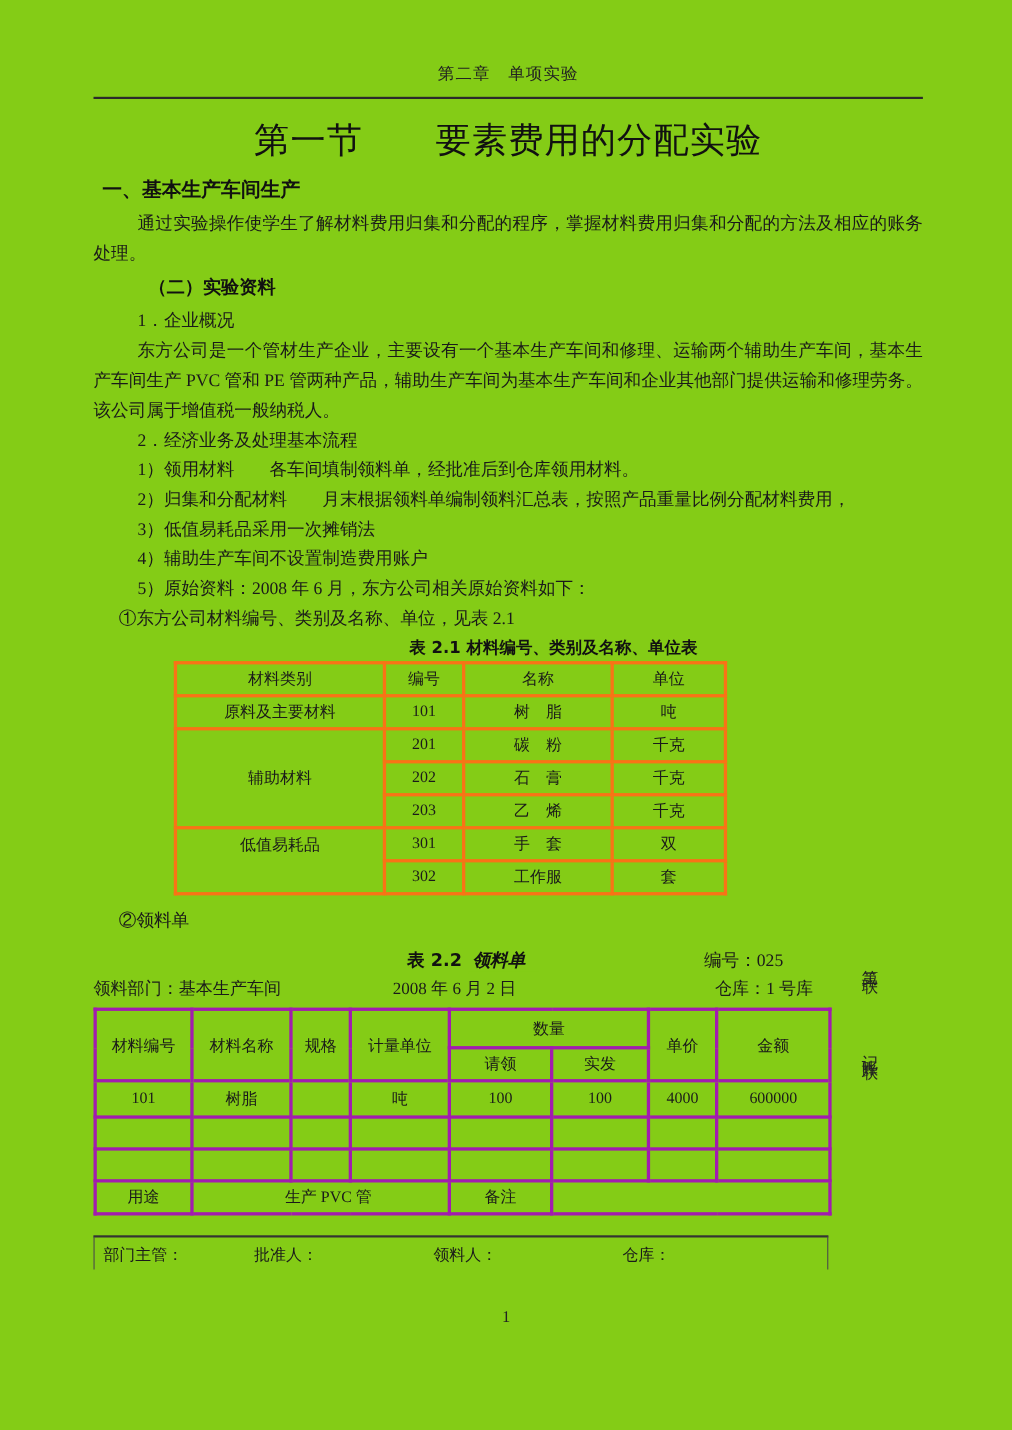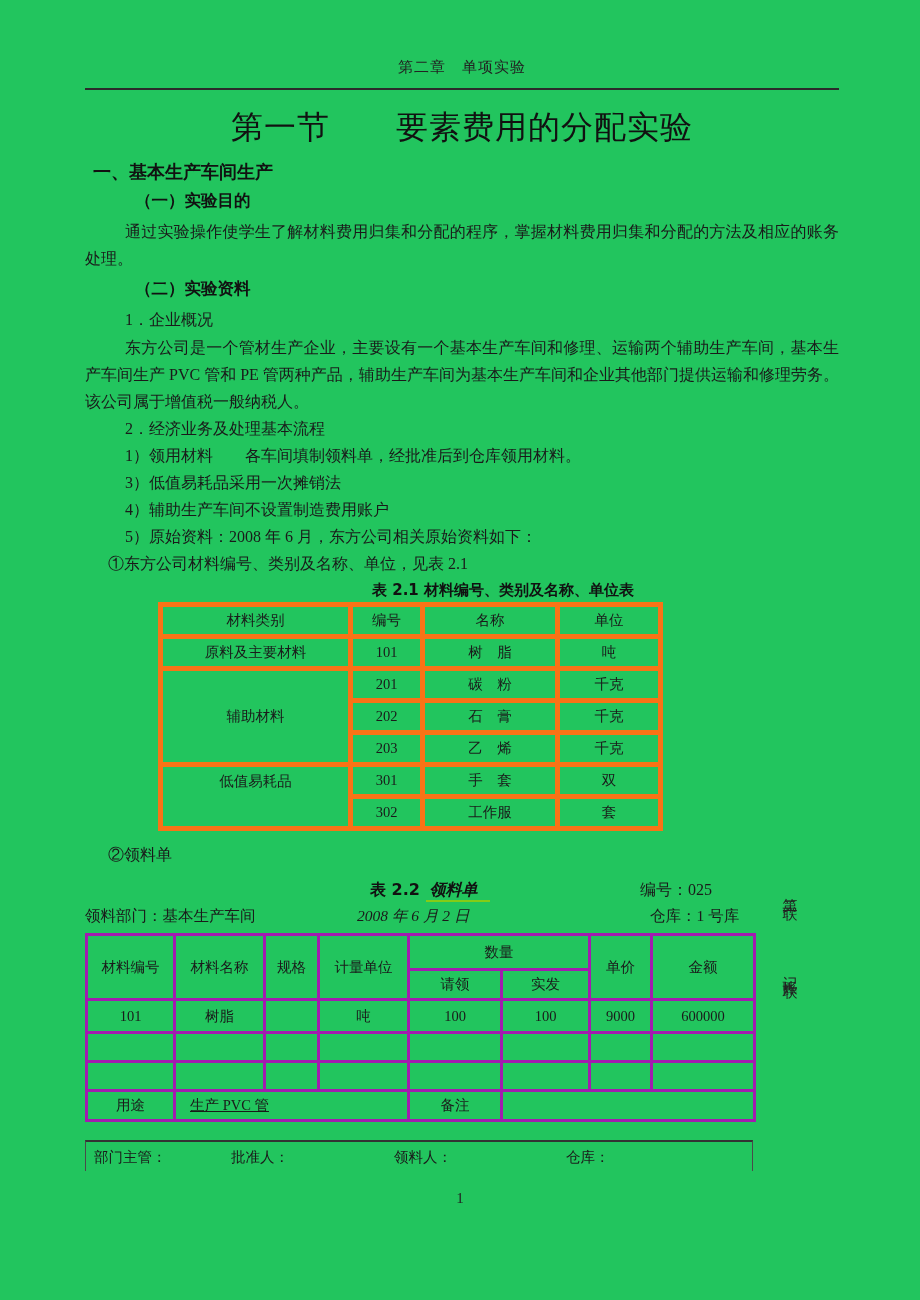--- a/index.html
+++ b/index.html
@@ -1,21 +1,21 @@
 <!DOCTYPE html>
 <html><head>
 <meta charset="utf-8">
 <style>
   html,body{margin:0;padding:0;}
   body{background:#e8e8e8;}
   .page{
     position:relative;
     width:920px;height:1300px;
     margin:0 auto;
-    background:#22c55e;
+    background:#84cc16;
     font-family:"Liberation Serif","DejaVu Serif",serif;
     color:#1a1a1a;
     overflow:hidden;
   }
   .content{position:absolute;left:85px;top:58px;width:754px;}
 
   .doc-header{
     text-align:center;font-size:15px;letter-spacing:1px;
     padding-bottom:11px;border-bottom:2px solid #2b2b2b;color:#222;
   }
@@ -39,55 +39,55 @@
   .t21cap{
     width:500px;margin:3px 0 2px 168px;text-align:center;
     font-family:"DejaVu Sans","Liberation Sans",sans-serif;
     font-weight:bold;font-size:15px;color:#111;
   }
   table.t21{
     border-collapse:collapse;margin-left:73px;width:500px;
     font-size:14.5px;table-layout:fixed;
   }
   table.t21 td{
-    border:5px solid #f97316;text-align:center;vertical-align:middle;
+    border:3px solid #f97316;text-align:center;vertical-align:middle;
     height:27px;padding:0;
   }
   table.t21 td.cat-top{vertical-align:top;padding-top:5px;}
 
   
   .t22block{margin-top:12px;position:relative;width:754px;}
   .t22capline{position:relative;height:26px;font-size:16px;}
   .t22cap{
     position:absolute;left:285px;top:0;
     font-family:"DejaVu Sans","Liberation Sans",sans-serif;font-weight:bold;color:#111;
   }
   .t22cap .uline{border-bottom:2px solid #84cc16;padding:0 12px 1px 4px;font-style:italic;}
   .t22num{position:absolute;left:555px;top:0;}
   .t22info{position:relative;height:27px;font-size:15.5px;}
   .t22info .dept{position:absolute;left:0;}
-  .t22info .date{position:absolute;left:272px;font-style:italic;}
+  .t22info .date{position:absolute;left:272px;}
   .t22info .wh{position:absolute;left:565px;}
 
   table.t22{
     border-collapse:collapse;width:668px;table-layout:fixed;
     font-size:14.5px;border-top:2px solid #222;
   }
   table.t22 td{
     border:3px solid #a21caf;text-align:center;vertical-align:middle;padding:0;
   }
   table.t22 tr.hrow1 td{height:32px;}
   table.t22 tr.hrow2 td{height:27px;border-bottom:2px solid #222;}
   table.t22 td.hspan{border-bottom:2px solid #222;}
   table.t22 tr.drow td{height:30px;}
   table.t22 tr.erow td{height:26px;}
   table.t22 tr.urow td{height:27px;}
   table.t22 td.thick-top{border-top:3px solid #222;}
   table.t22 td.left-lab{text-align:center;}
-  table.t22 td.usage-val{text-align:left;padding-left:14px;text-decoration:underline;}
+  table.t22 td.usage-val{text-align:center;padding-left:14px;}
 
   .sigbox{
     width:666px;height:29px;margin-top:18px;position:relative;
     border:1px solid #4a4a4a;border-bottom:none;border-top:2px solid #333;
     font-size:14.5px;
   }
   .sigbox span{position:absolute;top:6px;}
   .sig0{left:8px;}.sig1{left:145px;}.sig2{left:308px;}.sig3{left:480px;text-align:center;}
 
   .vstrip{
@@ -107,27 +107,27 @@
 <body>
 
 <div class="page">
   <div class="content">
 
     <div class="doc-header">第二章　单项实验</div>
 
     <div class="doc-title">第一节　　要素费用的分配实验</div>
 
     <div class="h2">一、基本生产车间生产</div>
-    <div class="h3">（一）实验目的</div>
     <p class="para">通过实验操作使学生了解材料费用归集和分配的程序，掌握材料费用归集和分配的方法及相应的账务处理。</p>
     <div class="h3">（二）实验资料</div>
     <div class="li">1．企业概况</div>
     <p class="para">东方公司是一个管材生产企业，主要设有一个基本生产车间和修理、运输两个辅助生产车间，基本生产车间生产 PVC 管和 PE 管两种产品，辅助生产车间为基本生产车间和企业其他部门提供运输和修理劳务。该公司属于增值税一般纳税人。</p>
     <div class="li">2．经济业务及处理基本流程</div>
     <p class="para">1）领用材料　　各车间填制领料单，经批准后到仓库领用材料。</p>
+    <p class="para">2）归集和分配材料　　月末根据领料单编制领料汇总表，按照产品重量比例分配材料费用，</p>
     <p class="para">3）低值易耗品采用一次摊销法</p>
     <p class="para">4）辅助生产车间不设置制造费用账户</p>
     <p class="para">5）原始资料：2008 年 6 月，东方公司相关原始资料如下：</p>
     <div class="note">①东方公司材料编号、类别及名称、单位，见表 2.1</div>
 
     <div class="t21cap">表 2.1 材料编号、类别及名称、单位表</div>
 
     <table class="t21">
       <colgroup>
           <col style="width:190px">
@@ -219,21 +219,21 @@
           <td>请领</td>
           <td>实发</td>
         </tr>
         <tr class="drow">
           <td>101</td>
           <td>树脂</td>
           <td></td>
           <td>吨</td>
           <td>100</td>
           <td>100</td>
-          <td>9000</td>
+          <td>4000</td>
           <td>600000</td>
         </tr>
         <tr class="erow">
           <td></td>
               <td></td>
               <td></td>
               <td></td>
           <td></td>
               <td></td>
               <td></td>

